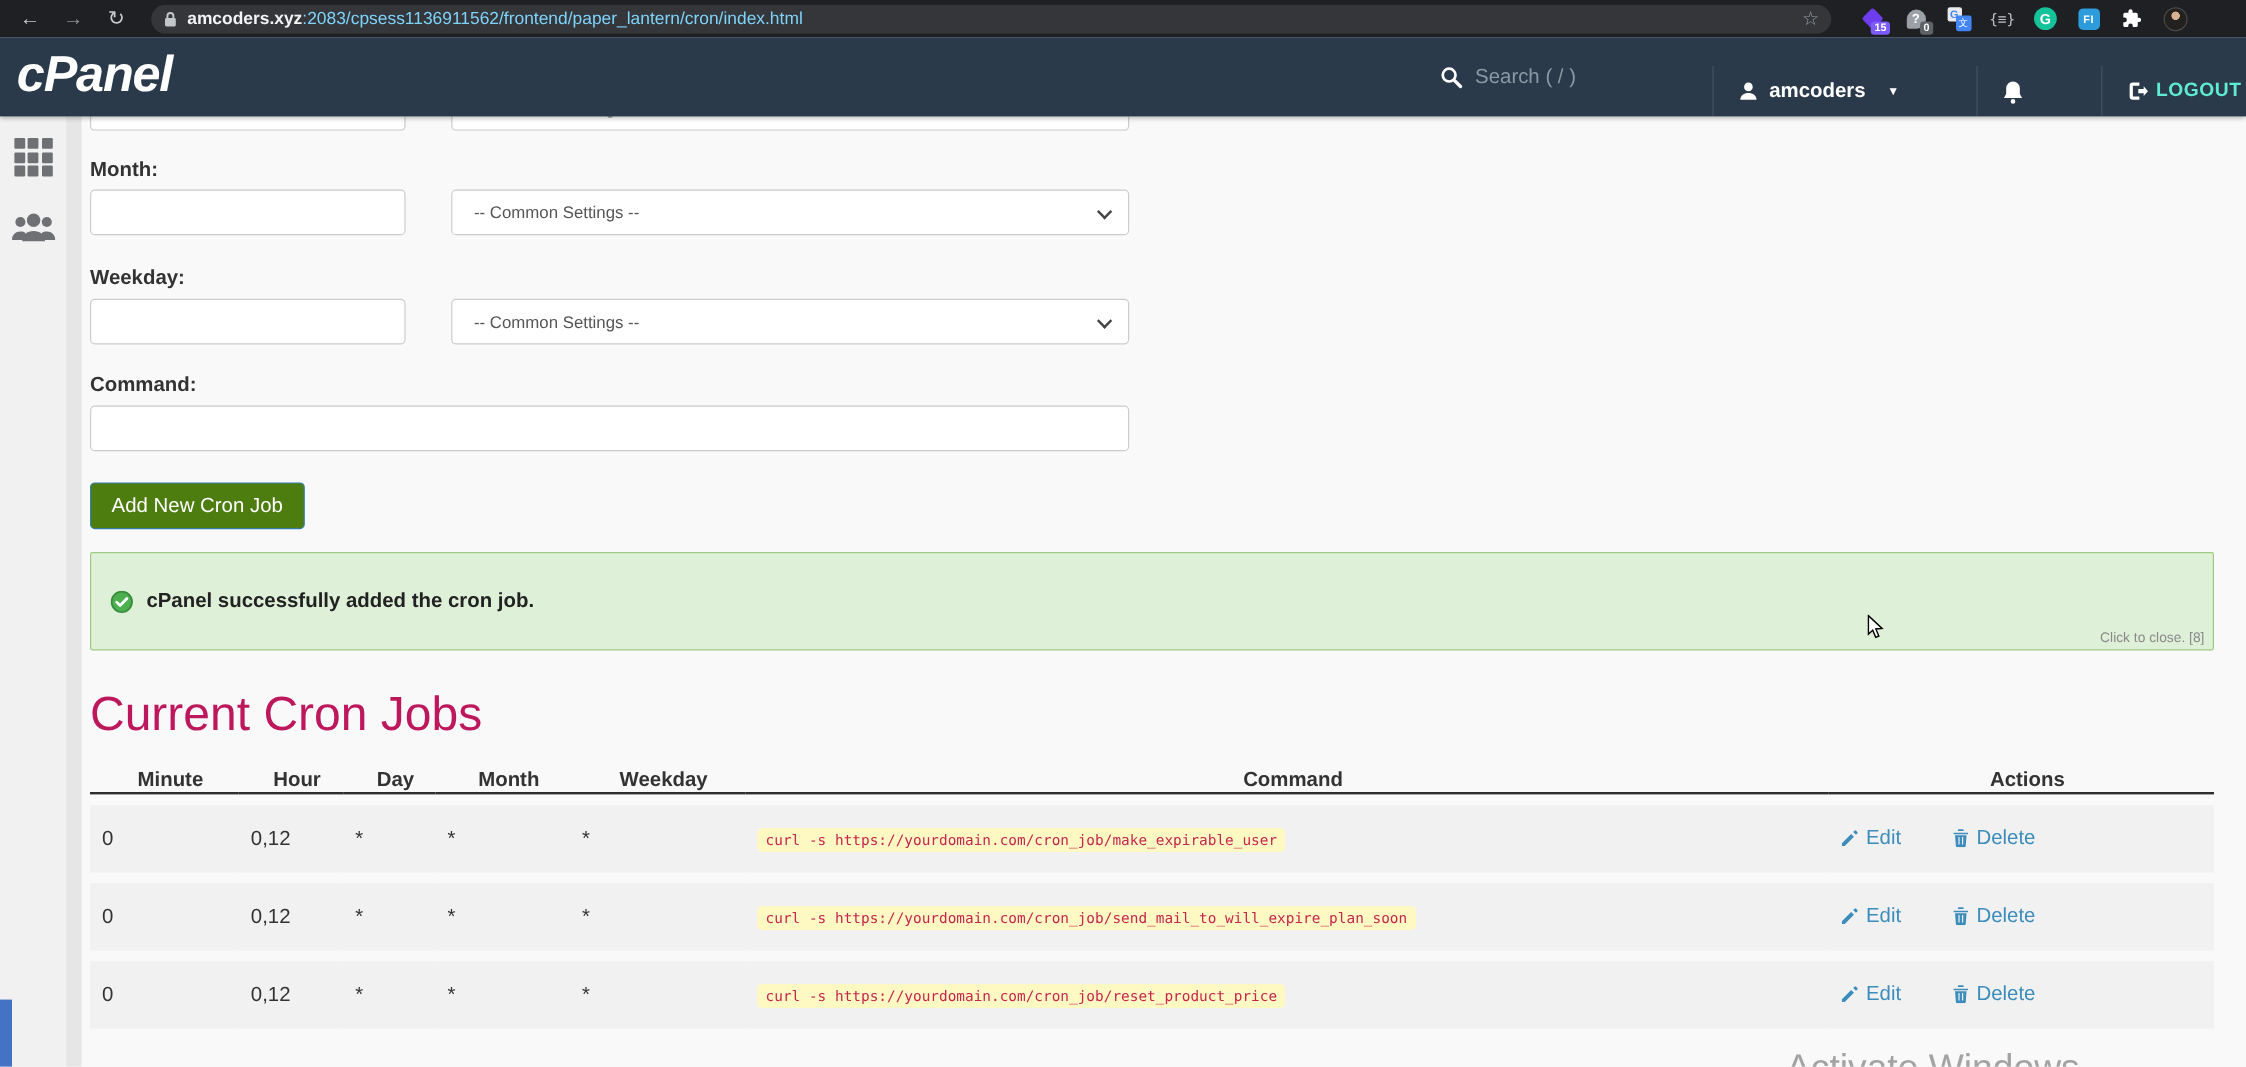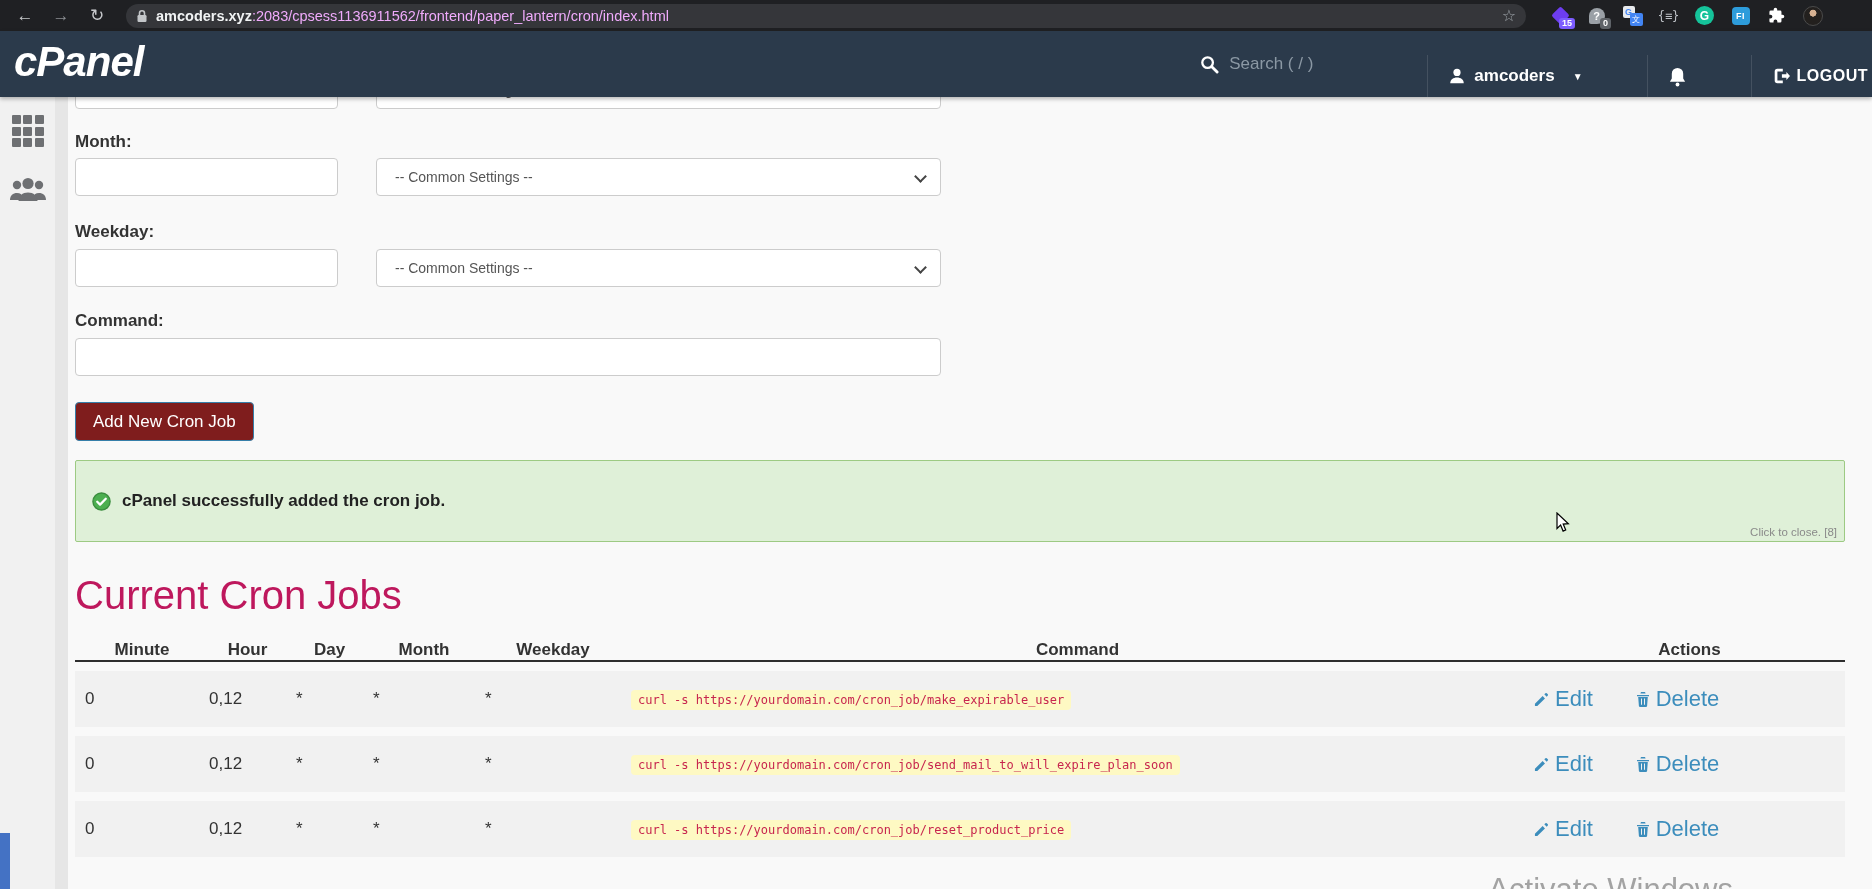--- a/index.html
+++ b/index.html
@@ -19,21 +19,21 @@
   .nav-ico { color: #c7c9cc; font-size: 17px; width: 30px; text-align: center; cursor: default; }
   .nav-ico.fwd { color: #8d9094; }
   .url-pill {
     flex: 0 0 auto; width: 1400px; height: 24px; margin-left: 8px;
     background: #35363a; border-radius: 12px;
     display: flex; align-items: center; padding: 0 10px; gap: 8px;
     color: #e8eaed; font-size: 14.5px;
   }
   .url-text { white-space: nowrap; overflow: hidden; }
   .url-host { color: #f1f3f4; font-weight: 700; }
-  .url-path { color: #f0abfc; font-weight: 400; }
+  .url-path { color: #7dd3fc; font-weight: 400; }
   .url-star { margin-left: auto; color: #9aa0a6; font-size: 16px; }
   .ext-row { display: flex; align-items: center; gap: 15px; margin-left: 18px; }
   .ext { position: relative; width: 21px; height: 21px; display: flex; align-items: center; justify-content: center; }
   .badge {
     position: absolute; right: -4px; bottom: -3px;
     font-size: 9px; font-weight: 700; color: #fff;
     padding: 1px 3px; border-radius: 3px; line-height: 1;
   }
   .badge.purple { background: #7c5cff; }
   .badge.gray { background: #5f6368; }
@@ -59,21 +59,21 @@
     color: #fff; font-size: 42px; font-weight: 800; font-style: italic;
     letter-spacing: -1px; padding-bottom: 4px;
   }
   .cp-right { margin-left: auto; display: flex; align-items: stretch; height: 100%; gap: 44px; }
   .cp-item { display: flex; align-items: center; padding: 0 20px; }
   .cp-sep { border-left: 1px solid rgba(255,255,255,.12); margin-top: 24px; }
   .cp-search { gap: 10px; padding-right: 70px; }
   .cp-search-text { color: #8b98a4; font-size: 17px; }
   .cp-user { gap: 8px; color: #fff; font-size: 17px; font-weight: 600; }
   .cp-caret { color: #fff; font-size: 10px; margin-left: 10px; }
-  .cp-logout { gap: 7px; color: #ffffff; font-size: 16px; font-weight: 600; letter-spacing: .5px; padding-right: 4px; }
+  .cp-logout { gap: 7px; color: #5eead4; font-size: 16px; font-weight: 600; letter-spacing: .5px; padding-right: 4px; }
 
   
   .sidebar {
     position: absolute; left: 0; top: 97px; bottom: 0; width: 55px;
     background: #f1f1f1;
     display: flex; flex-direction: column; align-items: center;
     padding-top: 18px; gap: 28px;
   }
   .side-gutter { position: absolute; left: 55px; top: 97px; bottom: 0; width: 13px; background: #e6e6e6; }
   .grid-icon { display: grid; grid-template-columns: repeat(3, 9px); grid-template-rows: repeat(3, 9px); gap: 2.5px; }
@@ -108,21 +108,21 @@
   }
   .select-box .chev {
     position: absolute; right: 15px; top: 13px;
     width: 9px; height: 9px;
     border-right: 2px solid #444; border-bottom: 2px solid #444;
     transform: rotate(45deg);
   }
 
   .add-btn {
     margin-top: 26px; height: 39px; padding: 0 17px;
-    background: #7f1d1d; border: 1px solid #367fa9; border-radius: 4px;
+    background: #4d7c0f; border: 1px solid #367fa9; border-radius: 4px;
     color: #fff; font-size: 17px; font-family: inherit; cursor: pointer;
     display: inline-flex; align-items: center;
   }
 
   .alert-success {
     margin-top: 19px; height: 82px; position: relative;
     background: #dff0d8; border: 1px solid #9dca83; border-radius: 2px;
     display: flex; align-items: center; padding: 0 16px; gap: 11px;
   }
   .alert-msg { font-size: 17px; font-weight: 700; color: #222; }
@@ -138,21 +138,21 @@
   table.cron td {
     background: #f1f1f1; height: 56px; font-size: 17px; color: #333;
     padding-left: 10px; vertical-align: middle;
   }
   .code {
     font-family: "DejaVu Sans Mono", "Liberation Mono", monospace;
     font-size: 12px; color: #c7254e; background: #fef9c3;
     padding: 3px 7px; border-radius: 4px; white-space: nowrap;
   }
   .action-link {
-    color: #3c8dbc; text-decoration: none; font-size: 22px;
+    color: #3c8dbc; text-decoration: none; font-size: 17px;
     display: inline-flex; align-items: center; gap: 6px; cursor: pointer;
   }
   .action-link.del { margin-left: 38px; }
 
   .watermark {
     position: absolute; top: 872px; right: 139px;
     font-size: 31px; color: #a3a3a3; font-weight: 400; white-space: nowrap;
   }
   .cursor-arrow { position: absolute; left: 1556px; top: 512px; z-index: 9; }
 </style>

